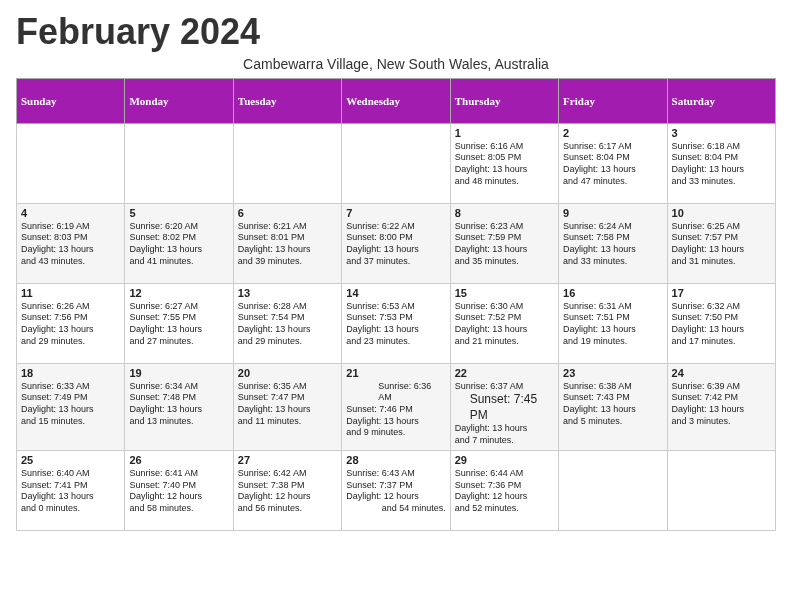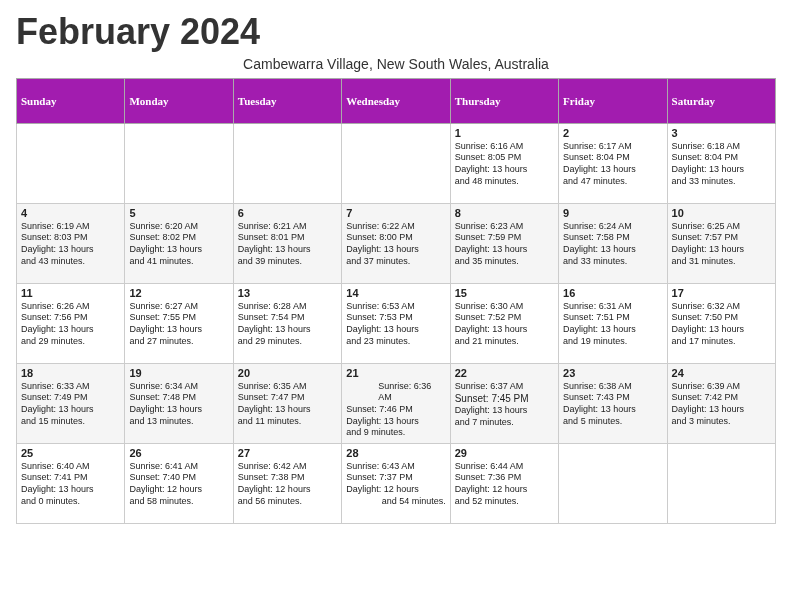--- a/index.html
+++ b/index.html
@@ -268,21 +268,21 @@
           <td>
             <span class="day-num">21</span>
             <div style="font-size: 9px; line-height: 1.3; margin-left: 32px;">Sunrise: 6:36 AM</div>
             <div style="font-size: 9px; line-height: 1.3;">Sunset: 7:46 PM</div>
             <div style="font-size: 9px; line-height: 1.3;">Daylight: 13 hours</div>
             <div style="font-size: 9px; line-height: 1.3;">and 9 minutes.</div>
           </td>
           <td>
             <span class="day-num">22</span>
             <div style="font-size: 9px; line-height: 1.3;">Sunrise: 6:37 AM</div>
-            <div style="font-size: 10px; line-height: 1.3;">Sunset: 7:45 PM</div>
+            <div style="font-size: 12px; line-height: 1.3; margin-left: 15px;">Sunset: 7:45 PM</div>
             <div style="font-size: 9px; line-height: 1.3;">Daylight: 13 hours</div>
             <div style="font-size: 9px; line-height: 1.3;">and 7 minutes.</div>
           </td>
           <td>
             <span class="day-num">23</span>
             <div style="font-size: 9px; line-height: 1.3;">Sunrise: 6:38 AM</div>
             <div style="font-size: 9px; line-height: 1.3;">Sunset: 7:43 PM</div>
             <div style="font-size: 9px; line-height: 1.3;">Daylight: 13 hours</div>
             <div style="font-size: 9px; line-height: 1.3;">and 5 minutes.</div>
           </td>

